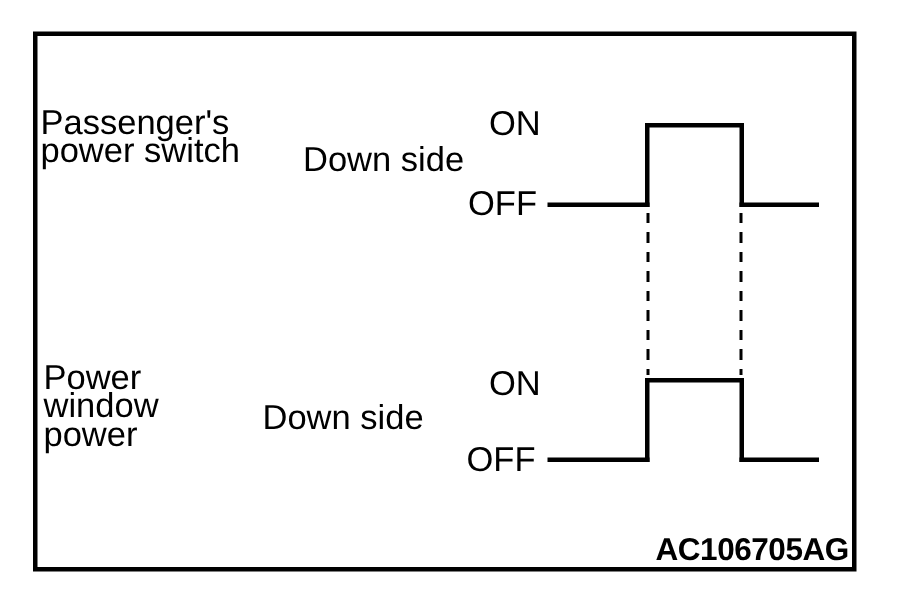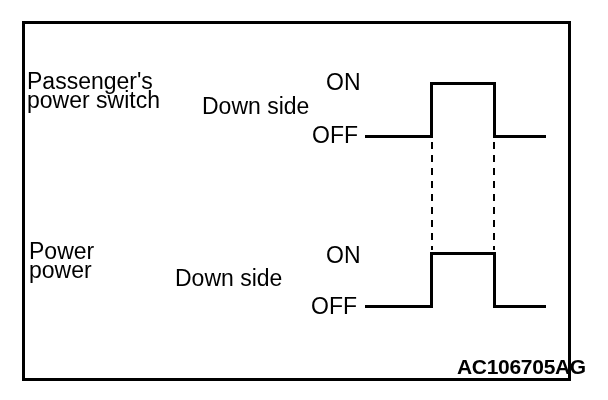--- a/index.html
+++ b/index.html
@@ -41,21 +41,20 @@
     width: 2px;
     background: repeating-linear-gradient(to bottom, #000000 0 7px, transparent 7px 13px);
   }
   .figcode {
     position: absolute;
     font-size: 21px;
     font-weight: bold;
     letter-spacing: -0.3px;
     white-space: nowrap;
     color: #000000;
-    margin-left: 20px;
   }
 </style>
 </head>
 <body>
 
 <div id="page">
 
   <div class="frame"></div>
 
   <div class="label" style="left:27px; top:72px;">
@@ -73,20 +72,21 @@
     <div class="seg" style="left:430px; top:82px;  width:66px; height:3px;"></div>
     <div class="seg" style="left:493px; top:82px;  width:3px;  height:56px;"></div>
     <div class="seg" style="left:493px; top:135px; width:53px; height:3px;"></div>
   </div>
 
   <div class="dash" style="left:431px; top:142px; height:108px;"></div>
   <div class="dash" style="left:493px; top:142px; height:108px;"></div>
 
   <div class="label" style="left:29px; top:242px;">
     <div>Power</div>
+    <div>window</div>
     <div>power</div>
   </div>
 
   <div class="label" style="left:175px; top:269px;">Down side</div>
   <div class="label" style="left:326px; top:246px;">ON</div>
   <div class="label" style="left:311px; top:297px;">OFF</div>
 
   <div>
     <div class="seg" style="left:365px; top:305px; width:68px; height:3px;"></div>
     <div class="seg" style="left:430px; top:252px; width:3px;  height:56px;"></div>

